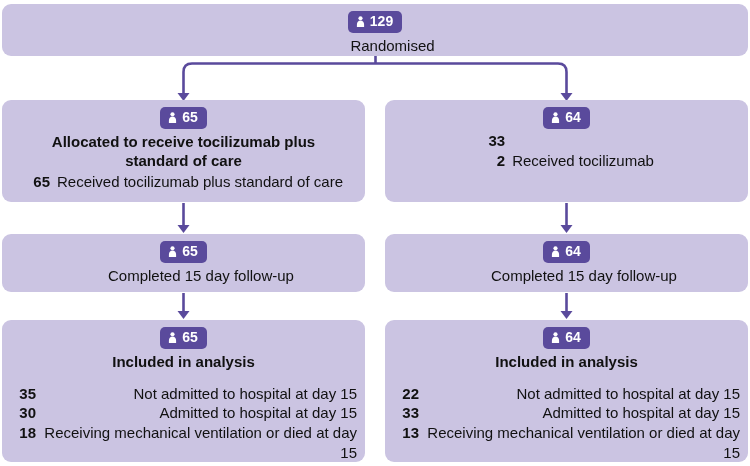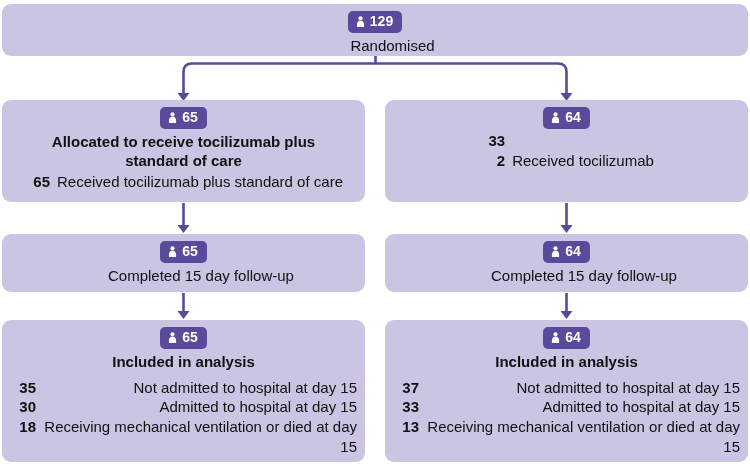--- a/index.html
+++ b/index.html
@@ -15,21 +15,21 @@
   .badge {
     display:inline-flex; align-items:center; gap:5px;
     background:#5a4a9c; color:#fff; font-weight:bold; font-size:14px;
     padding:2px 9px 3px 8px; border-radius:5px; margin-top:7px; line-height:1.2;
   }
   .badge svg { display:block; }
   .title { font-weight:bold; font-size:15px; line-height:1.25; margin:4px auto 2px; max-width:300px; }
   .label { font-size:15px; margin-top:4px;padding-left:35px; }
   .items { margin:2px auto 0; text-align:left; }
   .items.centered { width:-moz-fit-content; width:fit-content; }
-  .items.listed  { margin:6px 8px 0 8px; }
+  .items.listed  { margin:12px 8px 0 8px; }
   .item { display:grid; grid-template-columns:26px 1fr; column-gap:7px; font-size:15px; line-height:1.32; }
   .item .num { font-weight:bold; text-align:right; }
   .item .txt { text-align:right; }
   
   #box-randomised { left:2px;   top:4px;   width:746px; height:52px; }
   #box-l1 { left:2px;   top:100px; width:363px; height:102px; }
   #box-r1 { left:385px; top:100px; width:363px; height:102px; }
   #box-l2 { left:2px;   top:234px; width:363px; height:58px; }
   #box-r2 { left:385px; top:234px; width:363px; height:58px; }
   #box-l3 { left:2px;   top:320px; width:363px; height:142px; }
@@ -172,21 +172,21 @@
         <svg width="9" height="11" viewBox="0 0 10 12" fill="#ffffff">
             <circle cx="5" cy="2.4" r="2.3"></circle>
             <path d="M5 5 C2.4 5 1 6.9 1 9.6 L1 12 L9 12 L9 9.6 C9 6.9 7.6 5 5 5 Z"></path>
           </svg>
       </span>
       <span>64</span>
     </span>
     <div class="title">Included in analysis</div>
     <div class="items listed">
       <div class="item">
-        <span class="num">37</span>
+        <span class="num">22</span>
         <span class="txt">Not admitted to hospital at day 15</span>
       </div>
       <div class="item">
         <span class="num">33</span>
         <span class="txt">Admitted to hospital at day 15</span>
       </div>
       <div class="item">
         <span class="num">13</span>
         <span class="txt">Receiving mechanical ventilation or died at day 15</span>
       </div>

